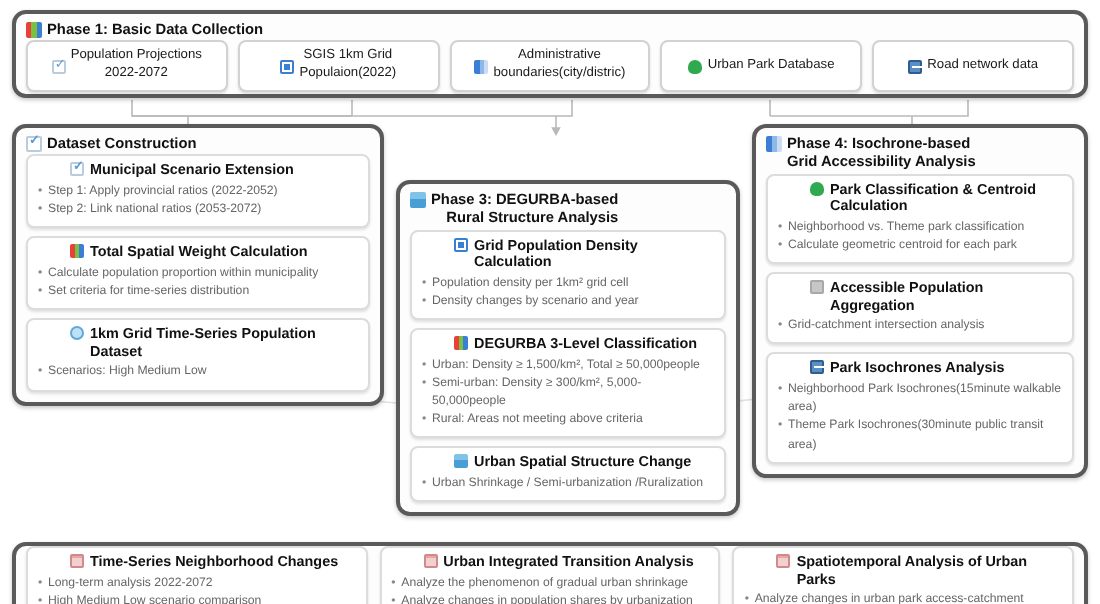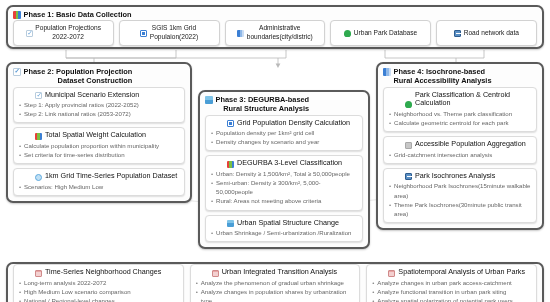--- a/index.html
+++ b/index.html
@@ -75,24 +75,24 @@
   .card-list { padding: 0 5px 5px 5px; display: flex; flex-direction: column; gap: 4px; }
   .card {
     background: #ffffff;
     border: 1px solid #dcdcdc;
     border-radius: 4px;
     box-shadow: 0 1px 1.5px rgba(0,0,0,0.12);
     padding: 3px 5px 4px 5px;
   }
   .card-head {
     font-size: 7.2px;
-    font-weight: normal;
+    font-weight: bold;
     color: #111;
     display: flex;
-    align-items: flex-end;
+    align-items: flex-start;
     gap: 3px;
     line-height: 1.2;
     margin-bottom: 1px;
     padding-left: 16px;
   }
   .bullet {
     font-size: 6.1px;
     color: #666;
     line-height: 1.5;
     padding-left: 5px;
@@ -196,21 +196,20 @@
       </div>
     </div>
   </div>
 
   <div class="mid-row">
 
     <div class="col phase-frame" id="phase2col">
       <div class="phase-title">
         <span class="ico ico-excel"></span>
         <span>
-          <span class="ttext">Phase 2: Population  Projection</span>
           <span class="t2">Dataset Construction</span>
         </span>
       </div>
       <div class="card-list">
         <div class="card">
           <div class="card-head">
             <span class="ico ico-excel"></span>
             <span>Municipal Scenario Extension</span>
           </div>
           <div class="bullet">Step 1: Apply provincial ratios (2022-2052)</div>
@@ -268,21 +267,21 @@
           <div class="bullet">Urban Shrinkage / Semi-urbanization /Ruralization</div>
         </div>
       </div>
     </div>
 
     <div class="col phase-frame" id="phase4col">
       <div class="phase-title">
         <span class="ico ico-bars"></span>
         <span>
           <span class="ttext">Phase 4: Isochrone-based</span>
-          <span class="t2">Rural Accessibility Analysis</span>
+          <span class="t2">Grid Accessibility Analysis</span>
         </span>
       </div>
       <div class="card-list">
         <div class="card">
           <div class="card-head">
             <span class="ico ico-tree"></span>
             <span>Park Classification &amp; Centroid Calculation</span>
           </div>
           <div class="bullet">Neighborhood vs. Theme park classification</div>
           <div class="bullet">Calculate geometric centroid for each park</div>

